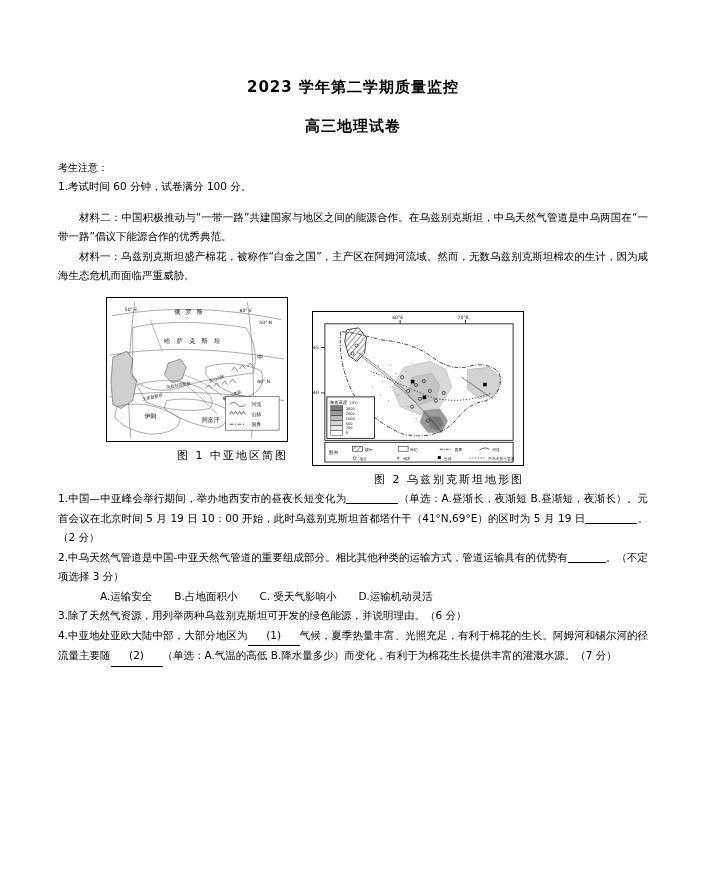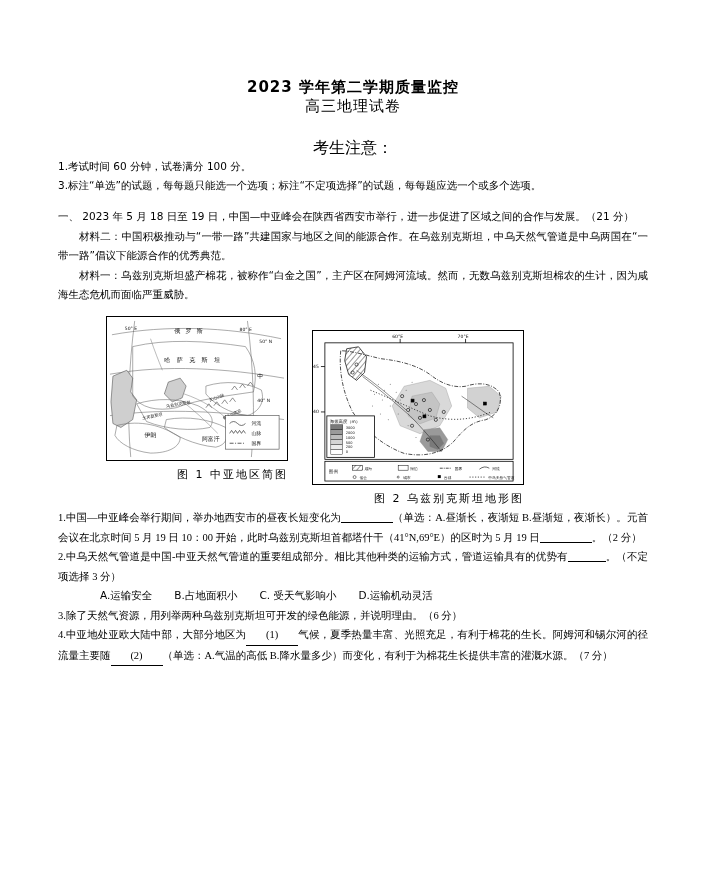--- a/index.html
+++ b/index.html
@@ -30,36 +30,36 @@
     text-align: center;
     font-size: 15px;
     font-weight: bold;
     letter-spacing: 1px;
     margin-top: 78px;
     color: #000;
   }
   .title-sub {
     text-align: center;
     font-size: 15px;
-    font-weight: normal;
+    font-weight: bold;
     letter-spacing: 1px;
+    margin-top: 20px;
     color: #000;
   }
 
   
   .notice {
     margin-top: 22px;
     font-size: 10.5px;
     line-height: 19px;
     color: #000;
   }
   .notice-head {
-    font-size: 16px;
+    font-size: 10px;
     line-height: 19px;
-    text-align: center;
   }
   .notice-line {
     font-size: 10.5px;
     line-height: 19px;
     text-align: justify;
   }
 
   
   .qsection {
     margin-top: 12px;
@@ -113,21 +113,20 @@
 
   
   .questions {
     margin-top: 4px;
     font-size: 10.5px;
     line-height: 19.5px;
     color: #000;
   }
   .qline {
     text-align: justify;
-    font-family: Liberation Serif, serif;
   }
   .opts {
     text-indent: 42px;
     white-space: nowrap;
   }
   .opts span.opt { margin-right: 22px; }
 
   .blank {
     display: inline-block;
     border-bottom: 1px solid #000;
@@ -148,25 +147,23 @@
 
 <div class="page">
   <div class="doc">
 
     <div class="title-main">2023 学年第二学期质量监控</div>
     <div class="title-sub">高三地理试卷</div>
 
     <div class="notice">
       <div class="notice-head">考生注意：</div>
       <div class="notice-line">1.考试时间 60 分钟，试卷满分 100 分。</div>
-      <div class="notice-line">3.标注“单选”的试题，每每题只能选一个选项；标注“不定项选择”的试题，每每题应选一个或多个选项。</div>
     </div>
 
     <div class="qsection">
-      <div class="q-lead">一、 2023 年 5 月 18 日至 19 日，中国—中亚峰会在陕西省西安市举行，进一步促进了区域之间的合作与发展。（21 分）</div>
       <div class="material">材料二：中国积极推动与“一带一路”共建国家与地区之间的能源合作。在乌兹别克斯坦，中乌天然气管道是中乌两国在“一带一路”倡议下能源合作的优秀典范。</div>
       <div class="material">材料一：乌兹别克斯坦盛产棉花，被称作“白金之国”，主产区在阿姆河流域。然而，无数乌兹别克斯坦棉农的生计，因为咸海生态危机而面临严重威胁。</div>
     </div>
 
     <div class="figrow">
 
       <div class="fig fig1">
         <div class="fig-frame">
           <svg class="map-svg" viewBox="0 0 182 145" preserveAspectRatio="none">
             <rect x="0" y="0" width="182" height="145" fill="#ffffff"></rect>

